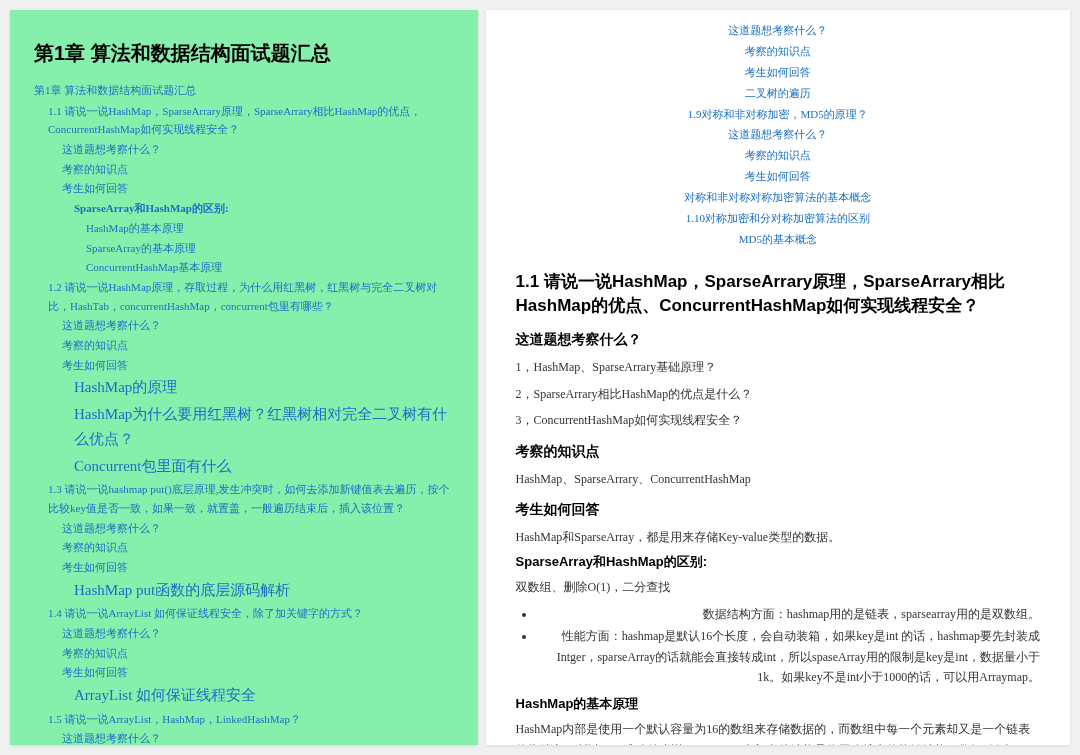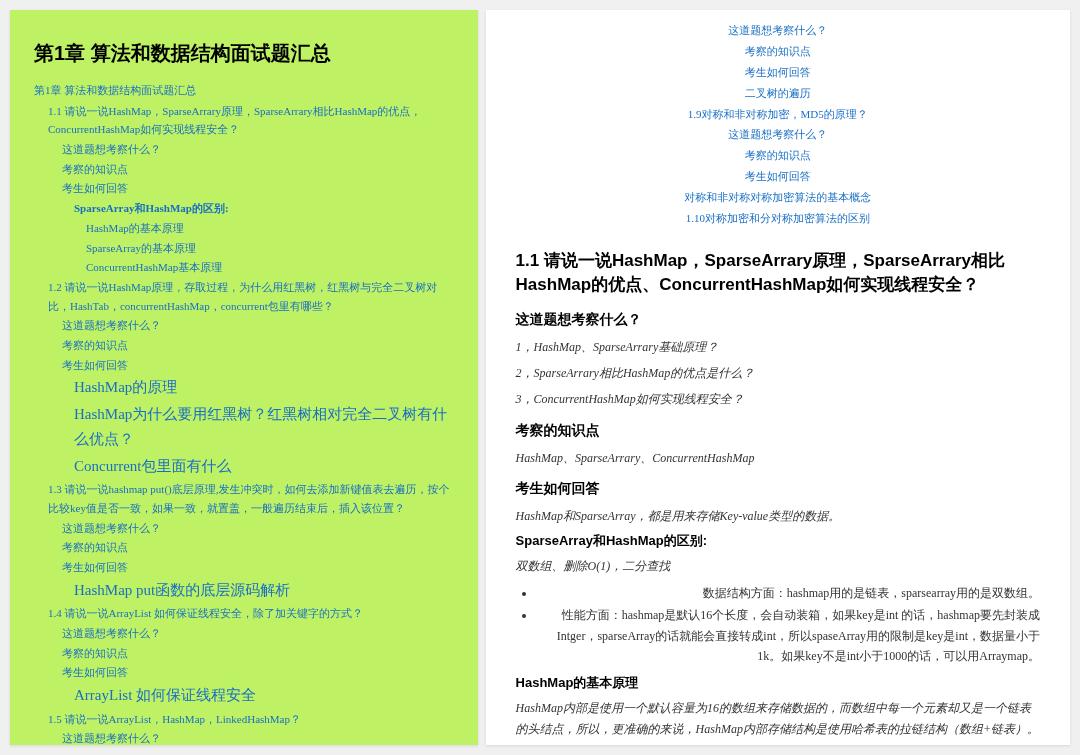--- a/index.html
+++ b/index.html
@@ -16,21 +16,21 @@
     .container {
       display: flex;
       width: 1060px;
       height: 735px;
       background: #f0f0f0;
       gap: 8px;
     }
     .left-panel {
       width: 496px;
       height: 735px;
-      background: #bef264;
+      background: #86efac;
       overflow-y: auto;
       padding: 30px 24px 32px 24px;
       box-shadow: 0 1px 3px rgba(0,0,0,0.1);
     }
     .right-panel {
       width: 620px;
       height: 735px;
       background: #fff;
       overflow-y: auto;
       padding: 10px 30px 20px 30px;
@@ -117,21 +117,20 @@
       font-weight: bold;
       color: #000;
       margin-bottom: 6px;
       font-family: "Microsoft YaHei", "微软雅黑", sans-serif;
     }
     .right-panel p {
       font-size: 12px;
       color: #333;
       line-height: 1.7;
       margin-bottom: 6px;
-      font-style: italic;
     }
     .right-panel ul {
       margin-left: 20px;
       margin-bottom: 8px;
       text-align: right;
     }
     .right-panel ul li {
       font-size: 12px;
       color: #333;
       line-height: 1.7;
@@ -191,20 +190,21 @@
     <a>这道题想考察什么？</a>
         <a>考察的知识点</a>
         <a>考生如何回答</a>
         <a>二叉树的遍历</a>
         <a>1.9对称和非对称加密，MD5的原理？</a>
         <a>这道题想考察什么？</a>
         <a>考察的知识点</a>
         <a>考生如何回答</a>
         <a>对称和非对称对称加密算法的基本概念</a>
         <a>1.10对称加密和分对称加密算法的区别</a>
+        <a>MD5的基本概念</a>
       </div>
     <div class="divider-section">
       <h2>1.1 请说一说HashMap，SparseArrary原理，SparseArrary相比HashMap的优点、ConcurrentHashMap如何实现线程安全？</h2>
       <div class="section-block">
         <h3>这道题想考察什么？</h3>
         <div>
 
         <p>1，HashMap、SparseArrary基础原理？</p>
             <p>2，SparseArrary相比HashMap的优点是什么？</p>
             <p>3，ConcurrentHashMap如何实现线程安全？</p>

